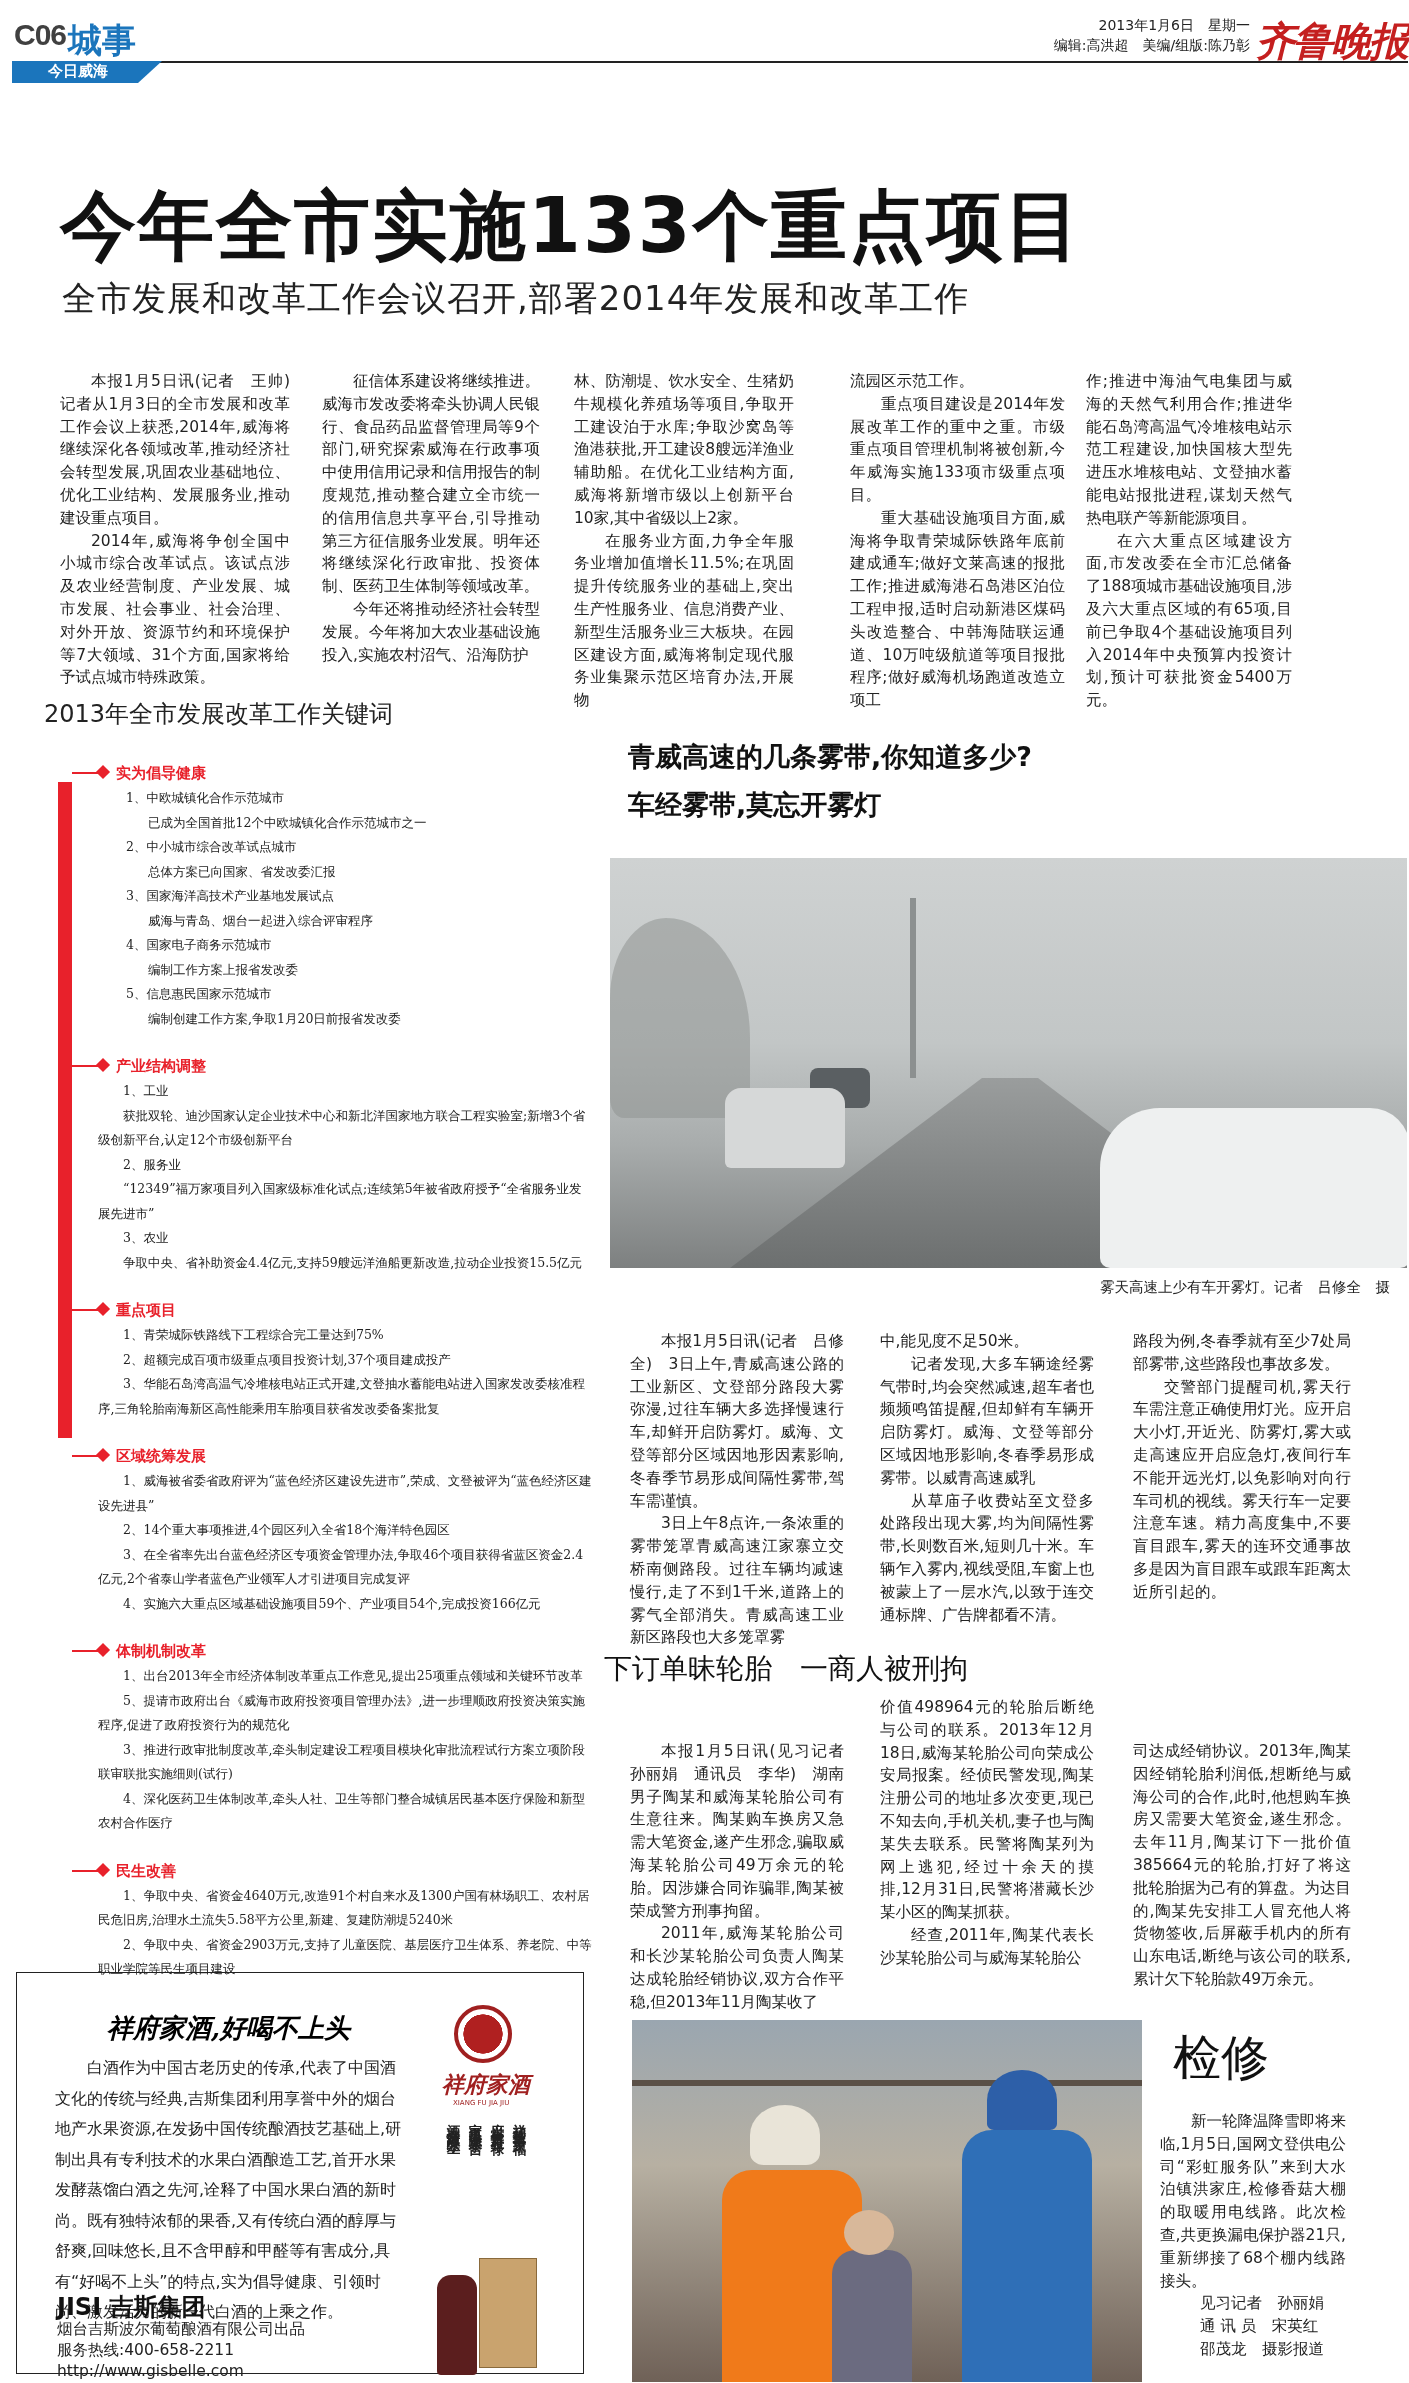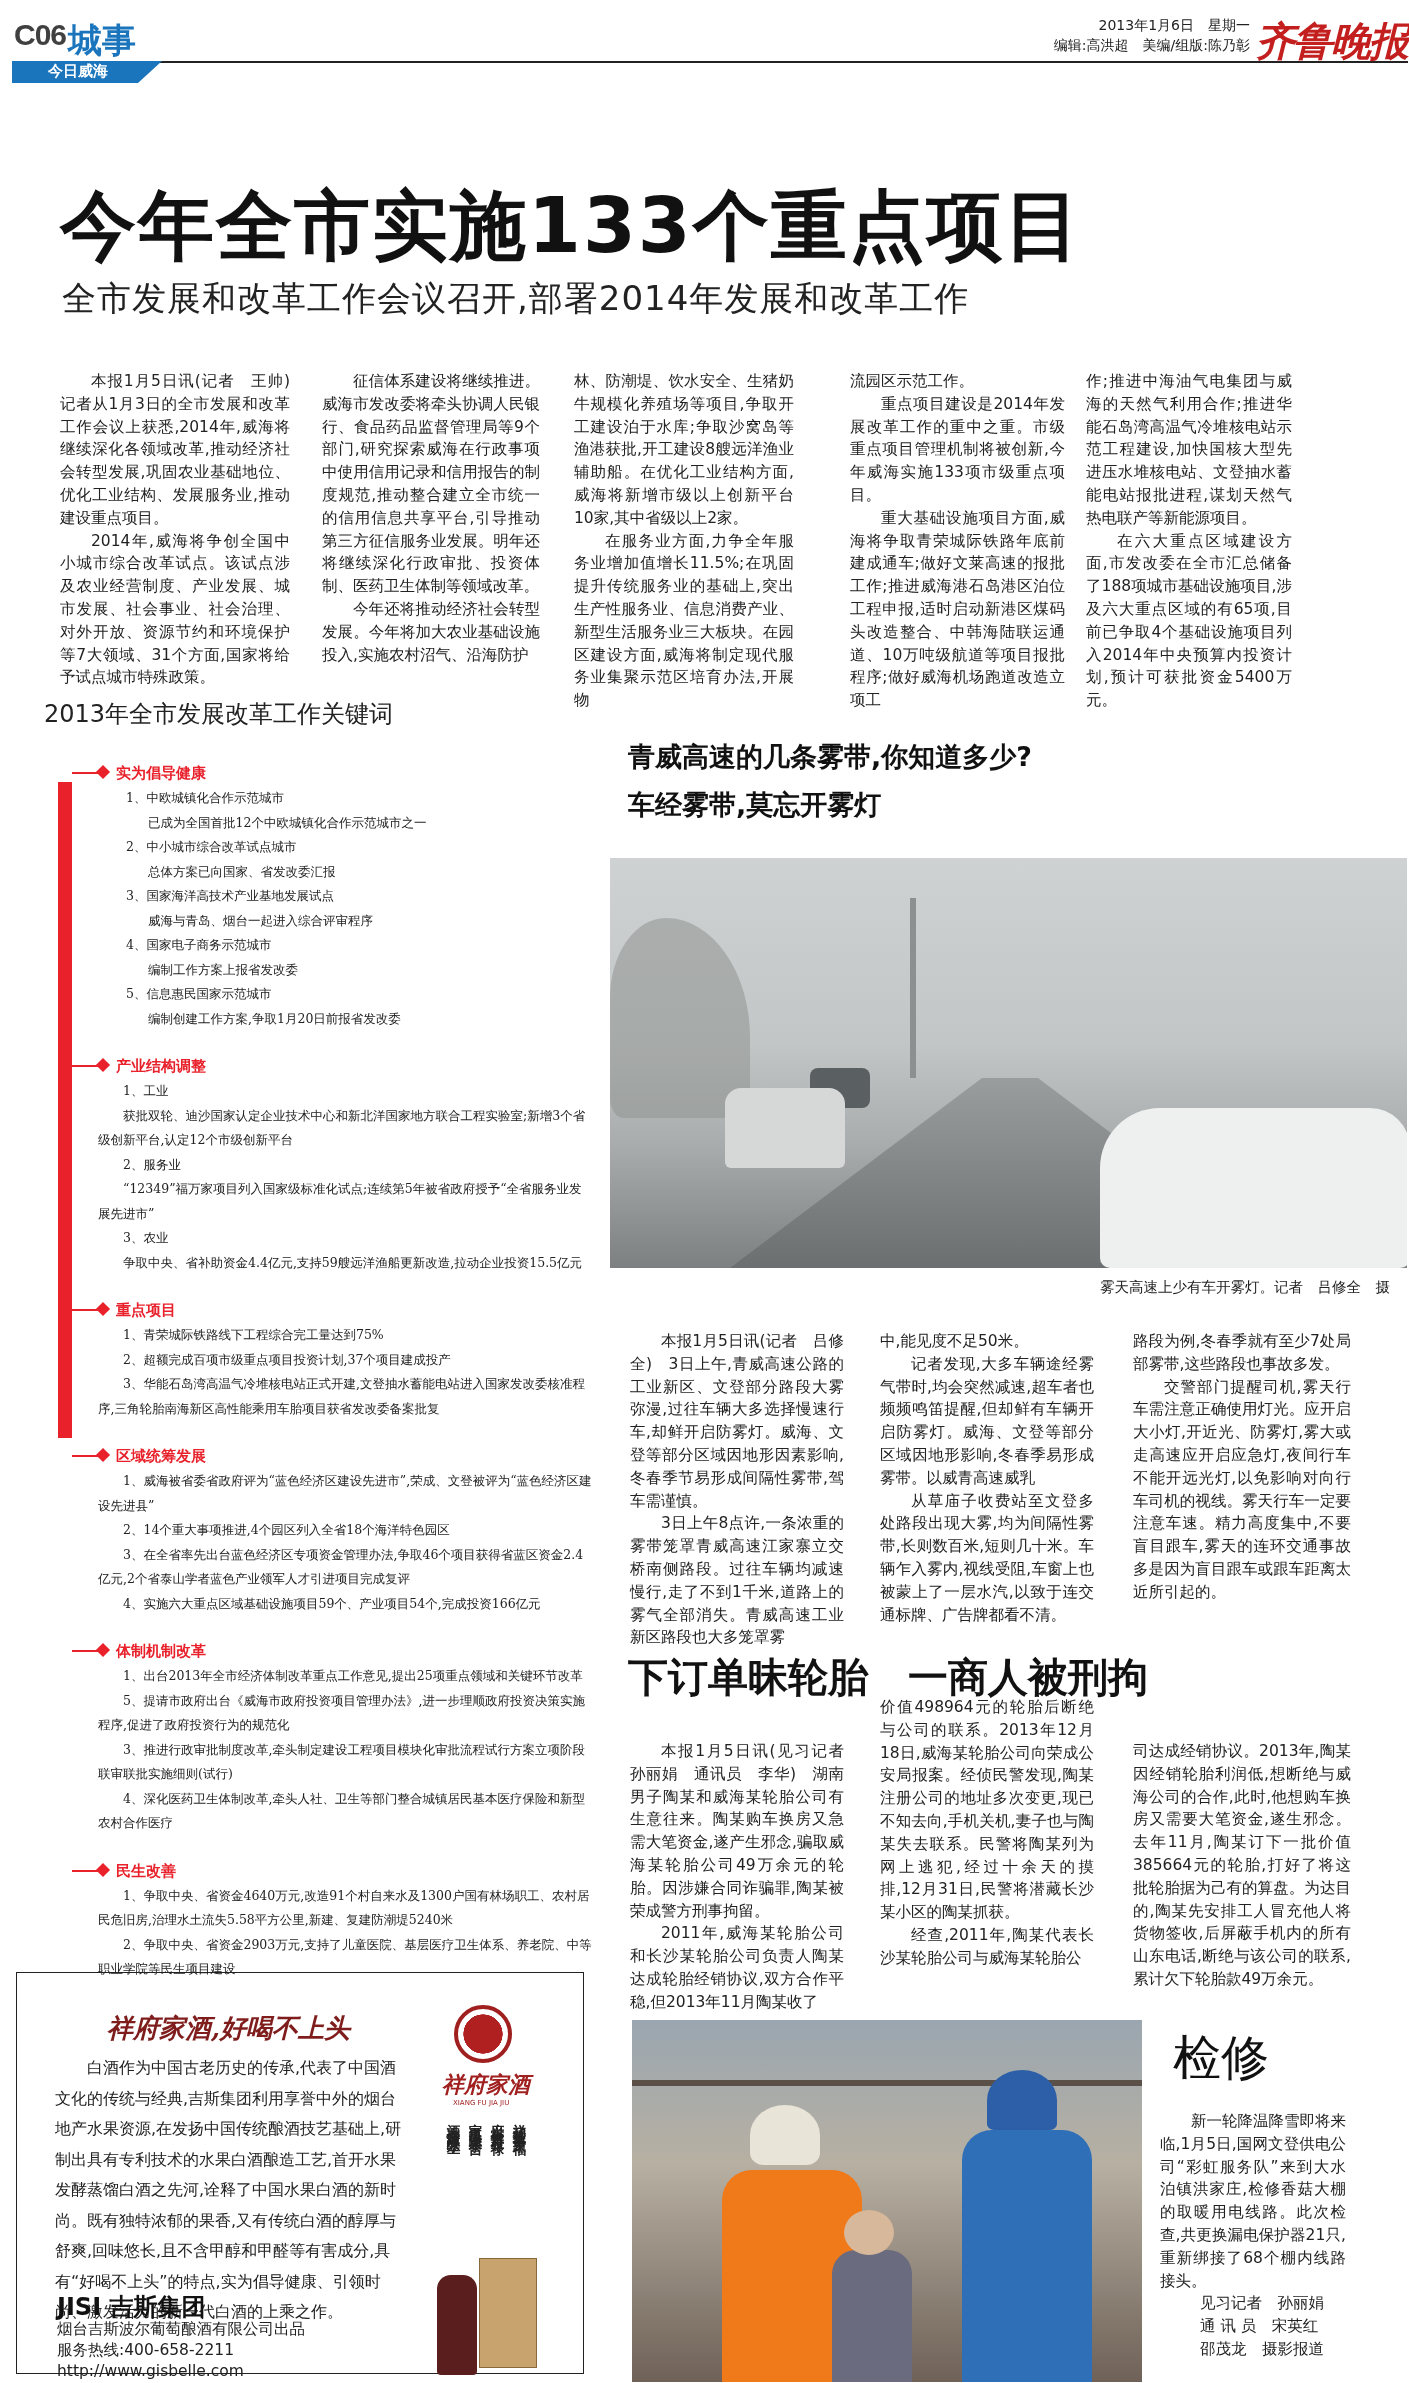--- a/index.html
+++ b/index.html
@@ -21,41 +21,41 @@
 .redbar{left:58px;top:782px;width:14px;height:656px;background:#e8212b}
 .kw{left:72px;width:520px}
 .kw .cat{position:relative;color:#e8212b;font-weight:bold;font-size:15px;height:26px;line-height:26px;padding-left:44px}
 .kw .cat:before{content:"";position:absolute;left:0;top:12px;width:28px;height:2px;background:#e8212b}
 .kw .cat:after{content:"";position:absolute;left:26px;top:7px;width:10px;height:10px;background:#e8212b;transform:rotate(45deg)}
 .kw .item{font-family:"DejaVu Serif",serif;font-size:12.5px;line-height:24.5px;color:#222;padding-left:26px}
 .kw .item.l1{text-indent:2em}
 .kw .item.sub{padding-left:76px}
 .kw .block{margin-bottom:22px}
 .ad{left:16px;top:1972px;width:568px;height:402px;border:1.5px solid #222}
-.ad .slogan{position:absolute;left:90px;top:38px;font-family:"DejaVu Serif",serif;font-style:italic;font-weight:bold;font-size:26px;color:#7f1d1d}
+.ad .slogan{position:absolute;left:90px;top:38px;font-family:"DejaVu Serif",serif;font-style:italic;font-weight:bold;font-size:26px;color:#000000}
 .ad .body{position:absolute;left:38px;top:80px;width:350px;font-size:16px;line-height:30.5px;color:#222;text-indent:2em}
 .ad .logo{position:absolute;left:40px;top:318px;font-weight:bold;font-size:24px;color:#111}
 .ad .company{position:absolute;left:40px;top:346px;font-size:15.5px;line-height:21px;color:#222}
 .ad .seal{position:absolute;left:437px;top:32px;width:58px;height:58px;border-radius:50%;border:4px solid #a02020;background:radial-gradient(circle,#b02020 55%,#fff 56%)}
 .ad .brand{position:absolute;left:425px;top:97px;font-family:"DejaVu Serif",serif;font-style:italic;font-weight:bold;font-size:22px;color:#a02020}
 .ad .brand-en{position:absolute;left:436px;top:126px;font-size:7px;color:#a02020}
 .ad .poem{position:absolute;left:430px;top:140px;display:flex;flex-direction:row-reverse;gap:8px}
 .ad .poem div{writing-mode:vertical-rl;font-family:"DejaVu Serif",serif;font-weight:bold;font-size:13.5px;line-height:14px;letter-spacing:3px;color:#222}
 .bottle{position:absolute;left:420px;top:302px;width:40px;height:100px;background:#5b1e1e;border-radius:14px 14px 4px 4px}
 .box{position:absolute;left:462px;top:285px;width:58px;height:110px;background:#c9a36e;border:1px solid #8a6a3c}
 .photo1{left:610px;top:858px;width:797px;height:410px;background:linear-gradient(180deg,#cfd2d2 0%,#c2c6c6 45%,#a8acac 70%,#7d8080 100%);overflow:hidden}
 .photo1 .road{position:absolute;left:120px;top:220px;width:560px;height:190px;background:linear-gradient(180deg,#9a9d9d,#6c6f6f);clip-path:polygon(45% 0,55% 0,100% 100%,0 100%)}
 .photo1 .car1{position:absolute;left:115px;top:230px;width:120px;height:80px;background:#d6d8d8;border-radius:16px 16px 6px 6px}
 .photo1 .car2{position:absolute;left:490px;top:250px;width:310px;height:160px;background:#eef0f0;border-radius:60px 40px 10px 10px}
 .photo1 .car3{position:absolute;left:200px;top:210px;width:60px;height:40px;background:#5a5f62;border-radius:8px}
 .photo1 .tree{position:absolute;left:0;top:60px;width:140px;height:200px;background:#8f9392;opacity:.55;border-radius:40% 60% 10% 10%}
 .photo1 .sign{position:absolute;left:300px;top:40px;width:6px;height:180px;background:#8c9090}
 .caption1{left:980px;top:1278px;font-size:14.5px;color:#222;width:410px;text-align:right}
 .h2a{left:628px;top:733px;font-size:27px;font-weight:bold;color:#111;line-height:48px}
-.h2b{left:628px;top:1650px;font-size:40px;font-weight:bold;color:#111}
+.h2b{left:604px;top:1650px;font-size:28px;font-weight:normal;color:#111}
 .photo2{left:632px;top:2020px;width:510px;height:362px;background:linear-gradient(180deg,#9aa6b0 0%,#b7b0a2 40%,#6f6157 100%);overflow:hidden}
 .photo2 .w1{position:absolute;left:90px;top:150px;width:140px;height:212px;background:#f07a1a;border-radius:30px 30px 0 0}
 .photo2 .h1{position:absolute;left:118px;top:85px;width:70px;height:60px;background:#e9e4d8;border-radius:50% 50% 20% 20%}
 .photo2 .w2{position:absolute;left:200px;top:230px;width:80px;height:132px;background:#6b6b80;border-radius:24px 24px 0 0}
 .photo2 .h2{position:absolute;left:212px;top:190px;width:50px;height:45px;background:#d8b89a;border-radius:50%}
 .photo2 .w3{position:absolute;left:330px;top:110px;width:130px;height:252px;background:#2f6fb7;border-radius:30px 30px 0 0}
 .photo2 .h3{position:absolute;left:355px;top:50px;width:70px;height:60px;background:#2d5fa8;border-radius:50% 50% 10% 10%}
 .photo2 .beam{position:absolute;left:0;top:60px;width:510px;height:6px;background:#5a5047}
 .jx-title{left:1173px;top:2026px;font-size:48px;color:#111}
 </style>

